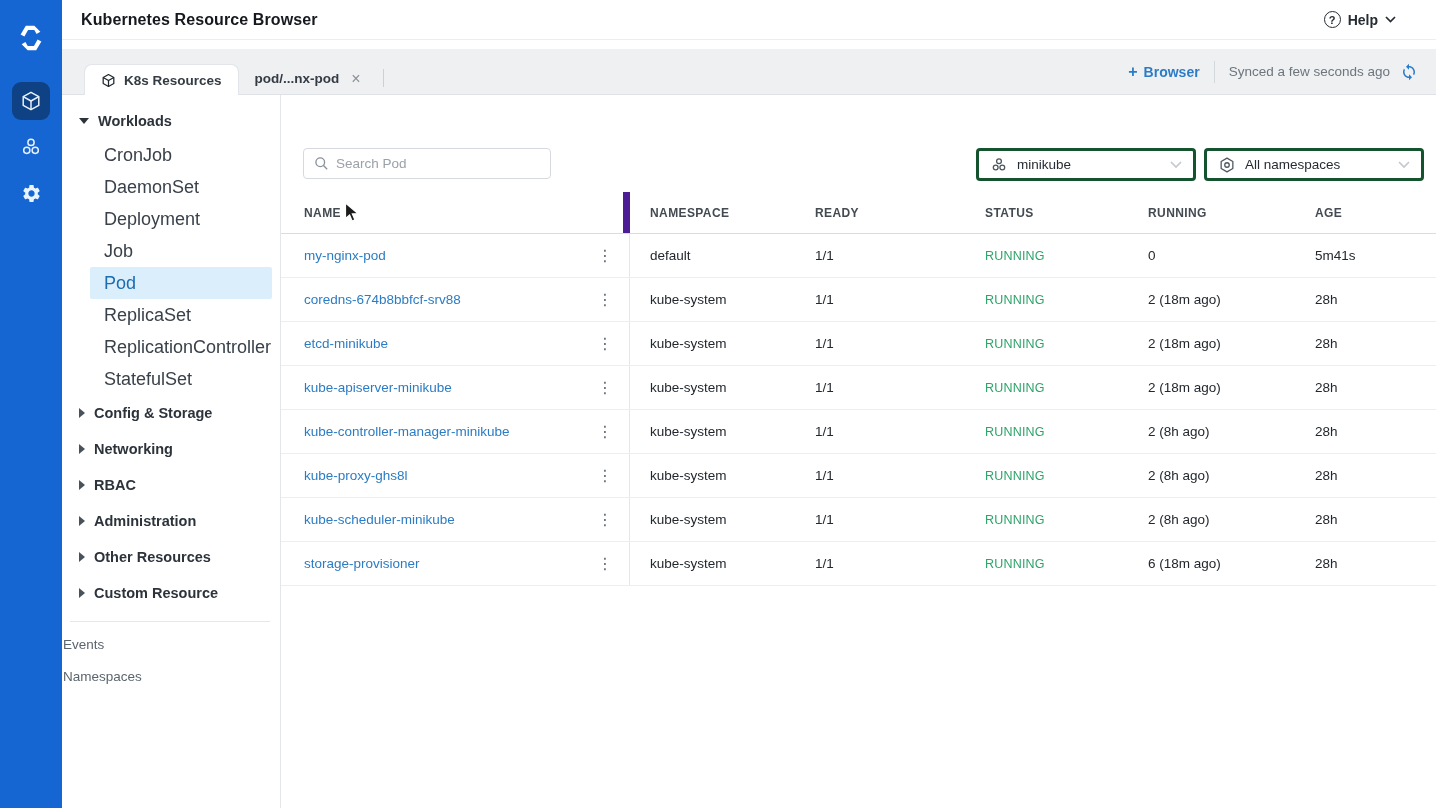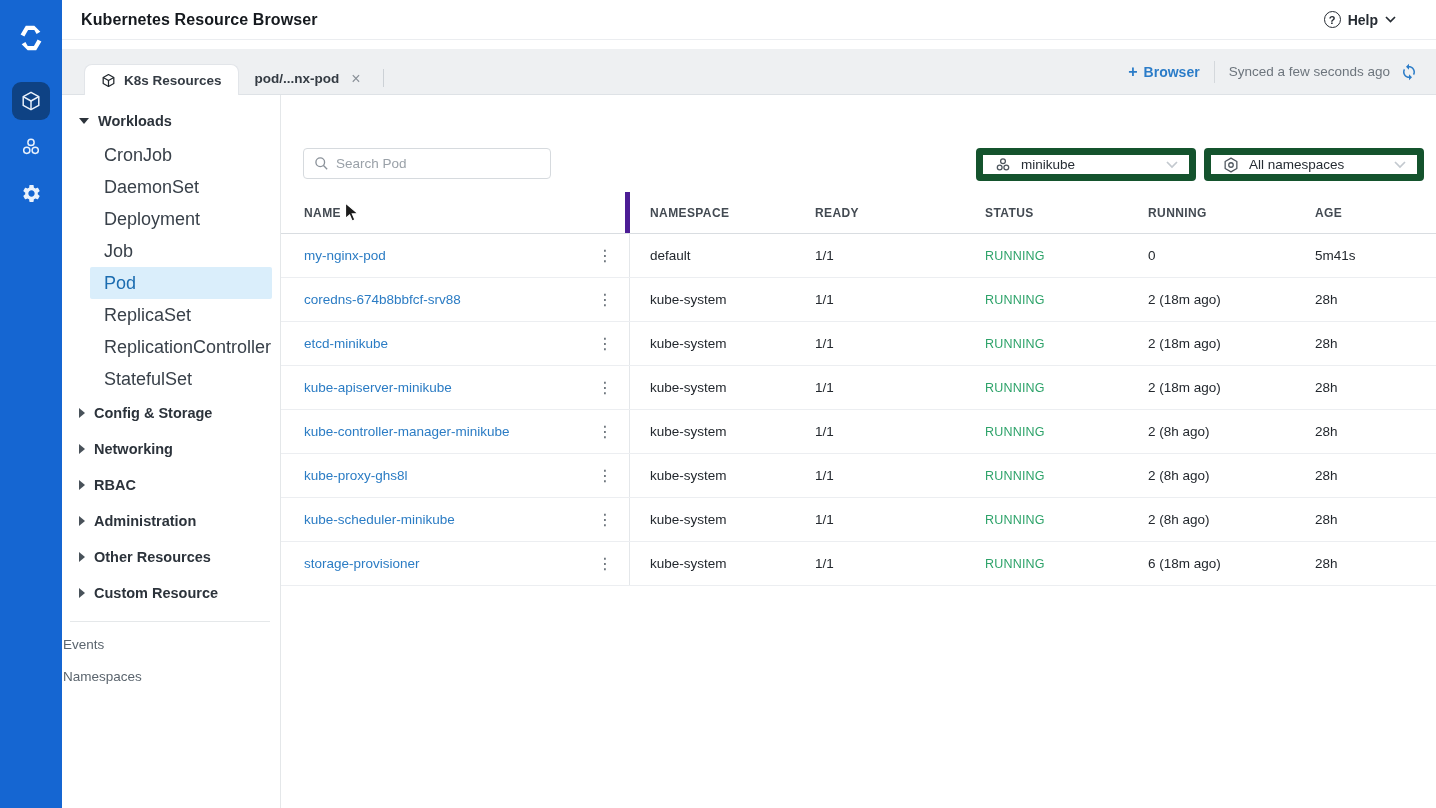--- a/index.html
+++ b/index.html
@@ -54,30 +54,30 @@
   .nav-divider { border-top:1px solid #e5e8ea; margin:10px 10px 6px 8px; }
   .footer-item { height:32px; display:flex; align-items:center; padding-left:1px; font-size:13.5px; color:#5b656e; cursor:pointer; }
 
   
   .content { flex:1; min-width:0; display:flex; flex-direction:column; }
   .toolbar { display:flex; align-items:flex-start; padding:18px 12px 11px 22px;margin-top:35px; }
   .searchbox { width:248px; height:31px; border:1px solid #d6dade; border-radius:4px; display:flex; align-items:center; padding:0 10px; gap:7px; color:#8a9199; background:#fff; }
   .searchbox input { border:none; outline:none; flex:1; font-size:13.5px; font-family:inherit; color:#2a3036; background:transparent; min-width:0; }
   .searchbox input::placeholder { color:#9aa1a8; }
   .selects { margin-left:auto; display:flex; gap:8px; }
-  .select { width:220px; height:33px; border:7px solid #14532d; border-radius:4px; background:#fff; display:flex; align-items:center; padding:0 11px; gap:9px; cursor:pointer; }
+  .select { width:220px; height:33px; border:3px solid #14532d; border-radius:4px; background:#fff; display:flex; align-items:center; padding:0 11px; gap:9px; cursor:pointer; }
   .select .sicon { color:#4e565e; display:flex; }
   .select .slabel { flex:1; font-size:13.5px; color:#262c33; }
   .select .chev { color:#c3c9cf; display:flex; }
 
   
   .trow { display:grid; grid-template-columns:349px 165px 170px 163px 167px 1fr; align-items:center; }
   .thead-row { height:42px; border-bottom:1px solid #d9dde1; }
   .th { font-size:12px; font-weight:700; color:#434a52; letter-spacing:.4px; padding-left:20px; }
-  .th.first { padding-left:23px; border-right:5px solid #4c1d95; height:100%; display:flex; align-items:center; }
+  .th.first { padding-left:23px; border-right:7px solid #4c1d95; height:100%; display:flex; align-items:center; }
   .tbody .trow { height:44px; border-bottom:1px solid #eceef1; }
   .td { font-size:13.5px; color:#23282e; padding-left:20px; }
   .td.name-cell { padding-left:23px; padding-right:12px; display:flex; align-items:center; justify-content:space-between; border-right:1px solid #e4e7ea; height:100%; }
   .pod-link { color:var(--link,#2b7cc4); text-decoration:none; cursor:pointer; }
   .kebab { color:#656d75; font-size:16px; line-height:1; cursor:pointer; padding:0 4px; }
   .td.status { color:var(--running,#2ea36a); font-size:12.5px; letter-spacing:.2px; }
 
   .cursor { position:absolute; z-index:10; pointer-events:none; }
 </style>
 </head>

